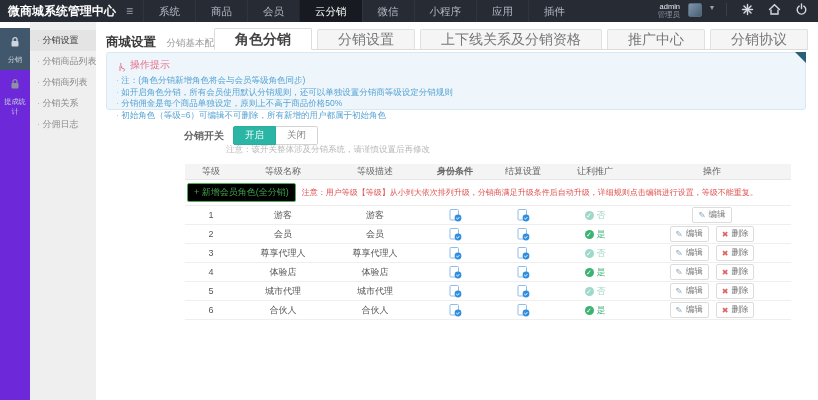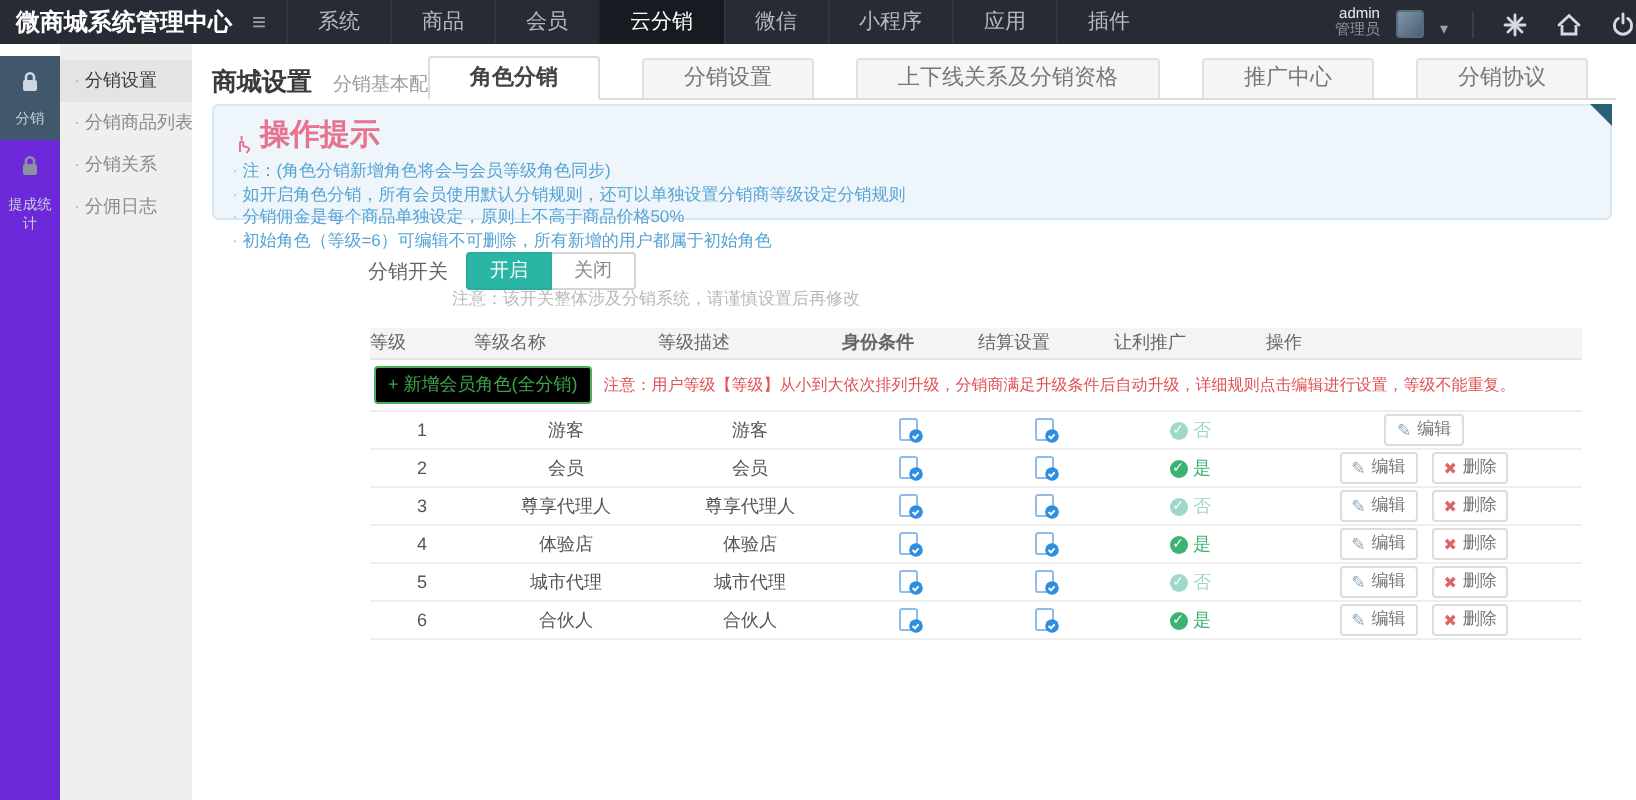--- a/index.html
+++ b/index.html
@@ -7,21 +7,21 @@
   body { font-family:"Liberation Sans","DejaVu Sans",sans-serif; }
   #app { position:relative; width:818px; height:400px; overflow:hidden; background:#fff; }
 
   
   .topbar { position:absolute; top:0; left:0; right:0; height:22px; background:#262b34; display:flex; align-items:center; z-index:30; }
   .brand { color:#fff; font-size:12px; font-weight:bold; padding:0 8px 0 8px; white-space:nowrap; }
   .hamburger { color:#9aa2ad; font-size:12px; padding:0 10px 0 2px; cursor:pointer; }
   .nav { display:flex; height:22px; }
   .nav-item { font-size:10.5px; color:#b4bac4; line-height:22px; padding:0 15px; cursor:pointer; border-left:1px solid rgba(255,255,255,0.05); }
   .nav-item.active { background:#171a20; color:#fff; }
-  .top-right { margin-left:auto; display:flex; align-items:flex-end; gap:8px; }
+  .top-right { margin-left:auto; display:flex; align-items:flex-start; padding-right:10px; gap:8px; }
   .admin-txt { text-align:right; line-height:8px; }
   .admin-name { color:#e8ebef; font-size:7.5px; display:block; }
   .admin-role { color:#8d949e; font-size:7.5px; display:block; }
   .avatar { width:14px; height:14px; border-radius:2px; background:linear-gradient(135deg,#7d96ad,#4a5f73); border:1px solid #5a6b7c; }
   .caret { color:#9aa2ad; font-size:8px; }
   .top-icons { display:flex; align-items:center; gap:14px; border-left:1px solid #3a4049; padding-left:14px; margin-left:4px; }
   .ticon { width:13px; height:13px; display:inline-flex; cursor:pointer; }
   .ticon svg { width:13px; height:13px; }
 
   
@@ -37,45 +37,45 @@
   .sub-item::before { content:'· '; color:#b0b0b0; }
   .sub-item.active { color:#3b3b3b; background:#e4e4e4; }
 
   
   .main { position:absolute; top:22px; left:96px; right:0; bottom:0; background:#fff; }
   .page-head { position:absolute; top:10px; left:10px; white-space:nowrap; }
   .page-title { font-size:12.5px; font-weight:bold; color:#3a3a3a; display:inline; }
   .page-subtitle { font-size:9.5px; color:#9a9a9a; display:inline; margin-left:6px; }
 
   .tabs { position:absolute; top:7px; left:118px; right:10px; height:21px; display:flex; align-items:flex-end; border-bottom:1px solid #dcdcdc; }
-  .tab { font-size:11px; color:#777; line-height:19px; padding:0 20px; background:#f5f5f5; border:1px solid #e0e0e0; border-bottom:none; margin-right:21px; border-radius:2px 2px 0 0; cursor:pointer; white-space:nowrap; }
+  .tab { font-size:14px; color:#777; line-height:19px; padding:0 20px; background:#f5f5f5; border:1px solid #e0e0e0; border-bottom:none; margin-right:5px; border-radius:2px 2px 0 0; cursor:pointer; white-space:nowrap; }
   .tab.active { background:#fff; color:#444; font-weight:bold; border-color:#dcdcdc; margin-bottom:-1px; border-bottom:1px solid #fff; line-height:20px; }
 
   
   .notice { position:absolute; top:30px; left:10px; right:12px; height:58px; background:#eef6fb; border:1px solid #d7e9f4; border-radius:3px; padding:5px 16px 5px 9px; }
   .notice-fold { position:absolute; top:-1px; right:-1px; width:0; height:0; border-top:11px solid #2a6075; border-left:11px solid transparent; }
-  .notice-title { display:flex; align-items:flex-end; gap:4px; color:#e8738f; font-size:15px;font-weight:bold; }
+  .notice-title { display:flex; align-items:flex-end; gap:4px; color:#e8738f; font-size:10px; }
   .notice-title svg { width:10px; height:10px; }
   .notice-line { font-size:8.5px; color:#57a3d3; line-height:11.5px; white-space:nowrap; overflow:hidden; }
   .notice-line::before { content:'· '; color:#9cc6e4; }
   .notice-lines { margin-top:3px; }
 
   
   .switch-row { position:absolute; top:104px; left:88px; display:flex; align-items:center; }
-  .switch-label { font-size:10px; color:#666; margin-right:9px; }
+  .switch-label { font-size:10px; color:#666; margin-right:9px;font-weight:bold; }
   .seg { display:inline-flex; }
   .seg-btn { font-size:9.5px; padding:2px 11px; cursor:pointer; border:1px solid #29ad9e; }
   .seg-on { background:#2ab5a5; color:#fff; border-radius:2px 0 0 2px; }
   .seg-off { background:#fff; color:#888; border:1px solid #d4d4d4; border-left:none; border-radius:0 2px 2px 0; }
   .switch-note { position:absolute; top:122px; left:130px; font-size:8.5px; color:#b9b9b9; white-space:nowrap; }
 
   
   .gtable { position:absolute; top:142px; left:89px; width:606px; }
   .thead { display:flex; background:#f4f4f4; border-bottom:1px solid #e6e6e6; }
-  .th { font-size:9px; color:#666; line-height:15px; }
+  .th { font-size:9px; color:#666; line-height:15px; text-align:center; }
   .c1{width:52px;} .c2{width:92px;} .c3{width:92px;} .c4{width:68px;font-weight:bold;} .c5{width:68px;} .c6{width:76px;} .c7{width:158px;}
   .addrow { display:flex; align-items:center; gap:6px; padding:3px 0 3px 2px; border-bottom:1px solid #ededed; }
   .add-btn { font-size:9px; color:#3da44c; background:#000000; border:1px solid #4cb05a; border-radius:2px; padding:2px 6px; cursor:pointer; white-space:nowrap; }
   .add-note { font-size:8px; color:#e05252; white-space:nowrap; overflow:hidden; }
   .trow { display:flex; align-items:center; height:19px; border-bottom:1px solid #efefef; }
   .td { font-size:9px; color:#555; text-align:center; display:flex; align-items:center; justify-content:center; gap:3px; }
   .docicon { display:inline-flex; cursor:pointer; }
   .docicon svg { width:13px; height:13px; }
   .circ { display:inline-flex; width:9px; height:9px; border-radius:50%; color:#fff; font-size:7px; line-height:9px; align-items:center; justify-content:center; }
   .promo-yes .circ { background:#3cb273; } .promo-yes .ptxt { color:#3cb273; }
@@ -149,20 +149,21 @@
           <path d="M4 5 V3.6 a2 2 0 0 1 4 0 V5" stroke="#8b939e" stroke-width="1.3" fill="none"></path>
           <rect x="2.5" y="5" width="7" height="5.5" rx="1" fill="#8b939e"></rect>
         </svg>
       <span class="rail-label">提成统计</span>
     </div>
   </div>
 
   <div class="subbar">
     <div class="sub-item active">分销设置</div>
     <div class="sub-item">分销商品列表</div>
+    <div class="sub-item">分销商列表</div>
     <div class="sub-item">分销关系</div>
     <div class="sub-item">分佣日志</div>
   </div>
 
   <div class="main">
 
     <div class="page-head">
       <span class="page-title">商城设置</span>
       <span class="page-subtitle">分销基本配置</span>
     </div>

